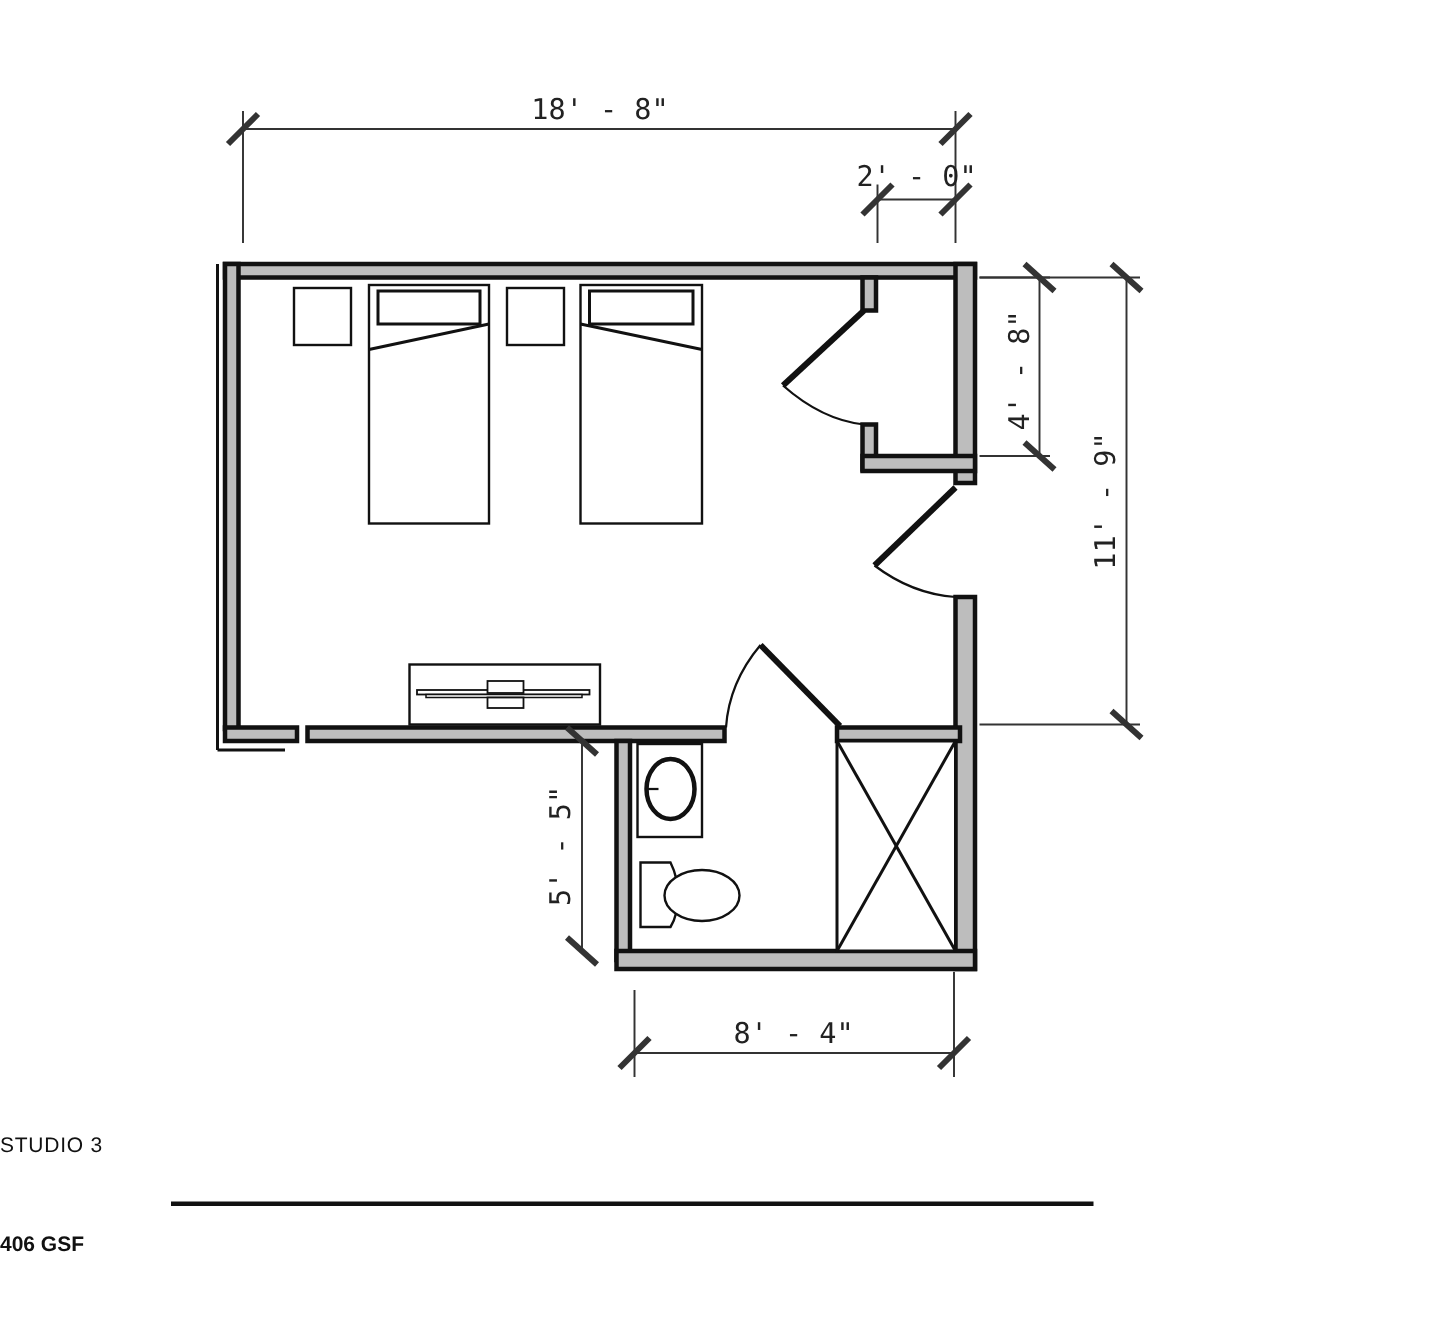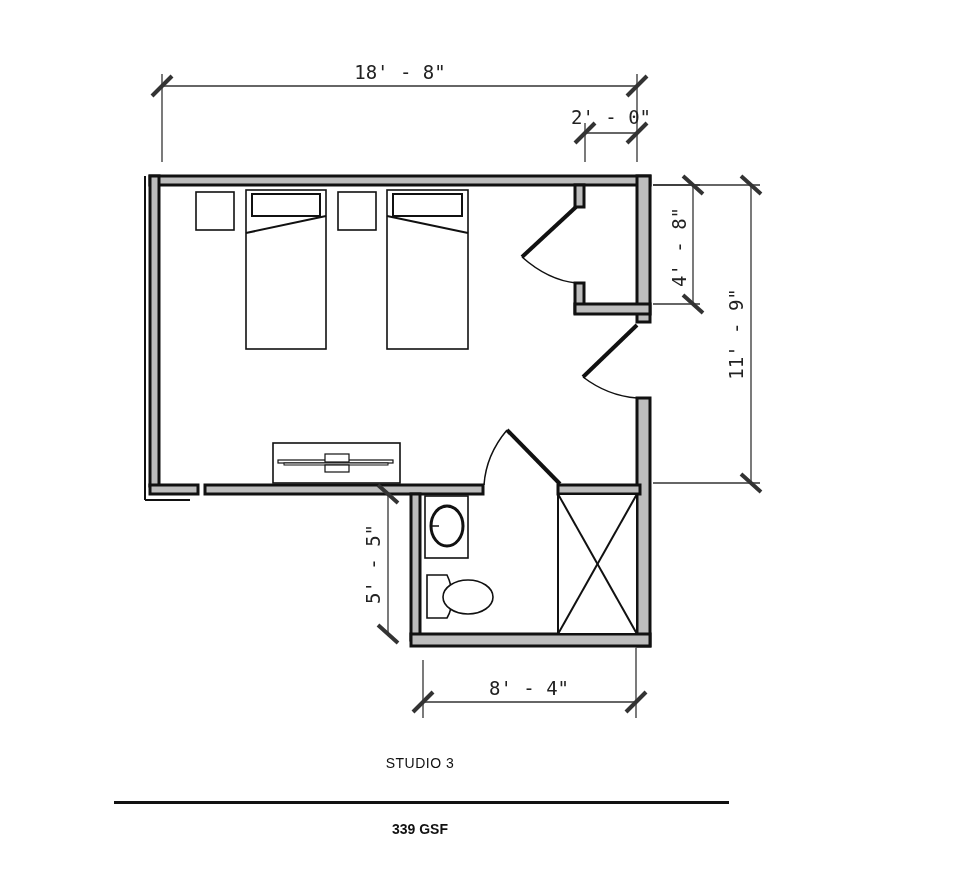--- a/index.html
+++ b/index.html
@@ -1,20 +1,20 @@
 <!DOCTYPE html>
 <html><head>
   <meta charset="utf-8">
   <style>
     html, body { margin: 0; padding: 0; background: #ffffff; }
     body { width: 960px; height: 884px; position: relative; overflow: hidden;
            font-family: "Liberation Sans", sans-serif; }
     #plan { position: absolute; left: 0; top: 0; width: 960px; height: 884px; }
     .dim-text { font-family: "DejaVu Sans Mono", "Liberation Mono", monospace; font-size: 19px; fill: #222; }
-    .label { position: absolute; left: 0; width: 840px; text-align: center;
+    .label { position: absolute; left: 0; width: 840px; text-align: left;
              font-family: "Liberation Sans", sans-serif; color: #111; }
     #title-label { top: 755px; font-size: 14px; letter-spacing: 0.5px; }
     #area-label { top: 821px; font-size: 14px; font-weight: bold; }
     #title-rule { position: absolute; left: 114px; top: 801px; width: 615px; height: 3px; background: #111; }
   </style>
 </head>
 <body>
 
 <svg id="plan" viewBox="0 0 960 884" xmlns="http://www.w3.org/2000/svg">
 
@@ -127,13 +127,13 @@
   <text class="dim-text" x="400" y="79" text-anchor="middle">18' - 8"</text>
   <text class="dim-text" x="611" y="124" text-anchor="middle">2' - 0"</text>
   <text class="dim-text" x="0" y="0" text-anchor="middle" transform="translate(686,247) rotate(-90)">4' - 8"</text>
   <text class="dim-text" x="0" y="0" text-anchor="middle" transform="translate(743,334) rotate(-90)">11' - 9"</text>
   <text class="dim-text" x="0" y="0" text-anchor="middle" transform="translate(380,564) rotate(-90)">5' - 5"</text>
   <text class="dim-text" x="529" y="695" text-anchor="middle">8' - 4"</text>
 </svg>
 
 <div id="title-label" class="label">STUDIO 3</div>
 <div id="title-rule"></div>
-<div id="area-label" class="label">339 GSF</div>
+<div id="area-label" class="label">406 GSF</div>
 
 </body></html>

